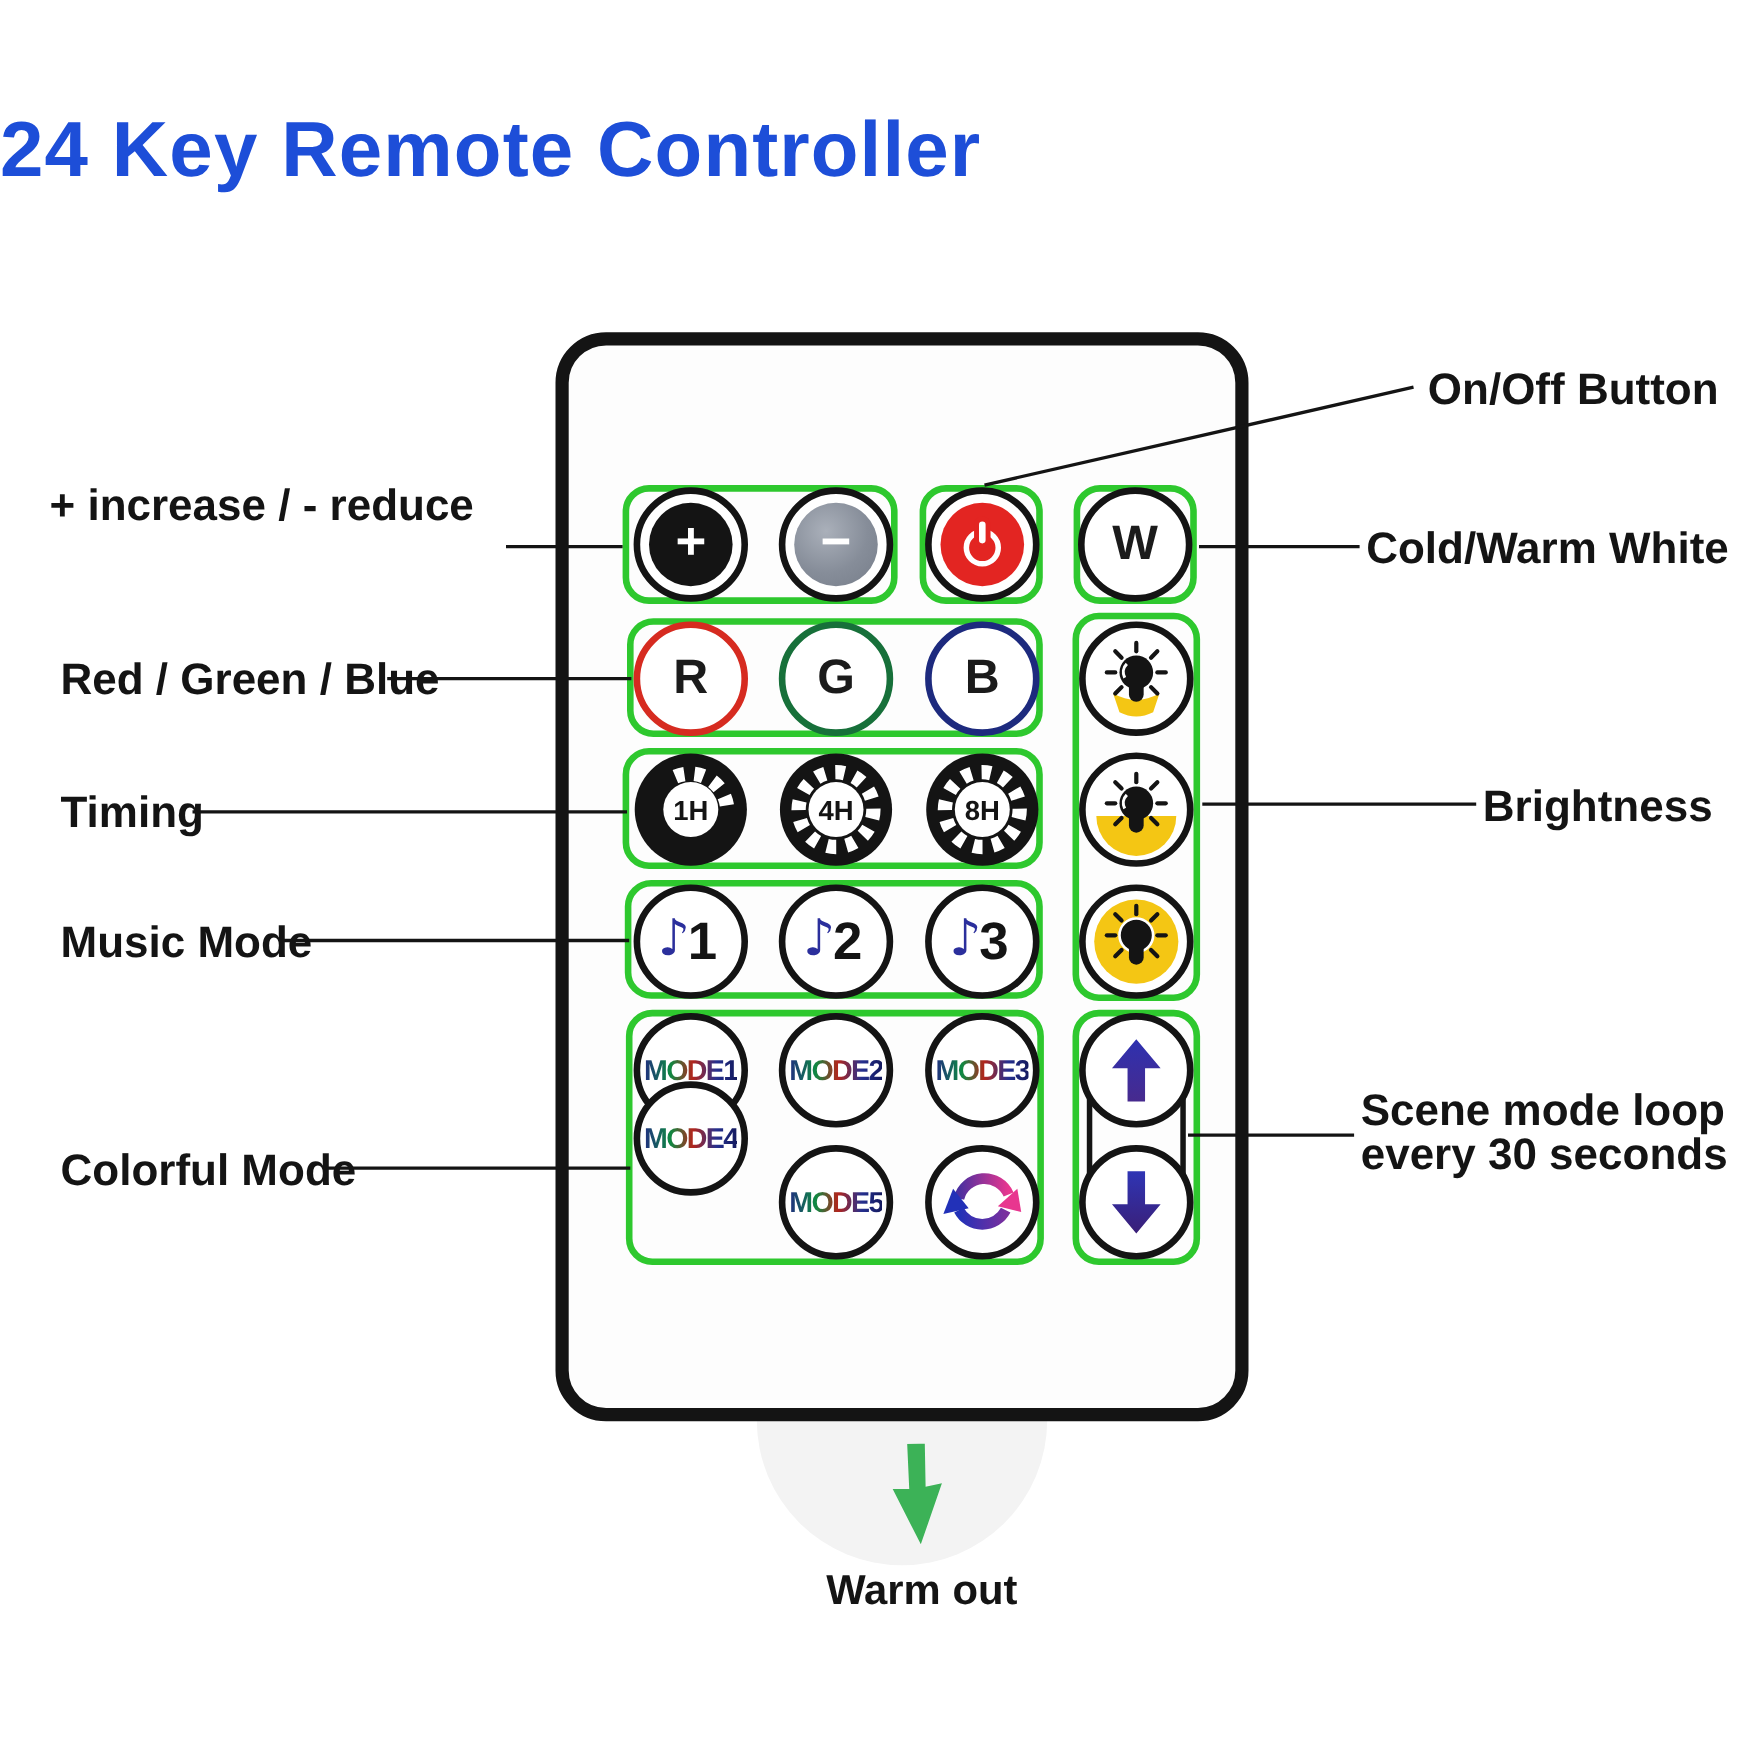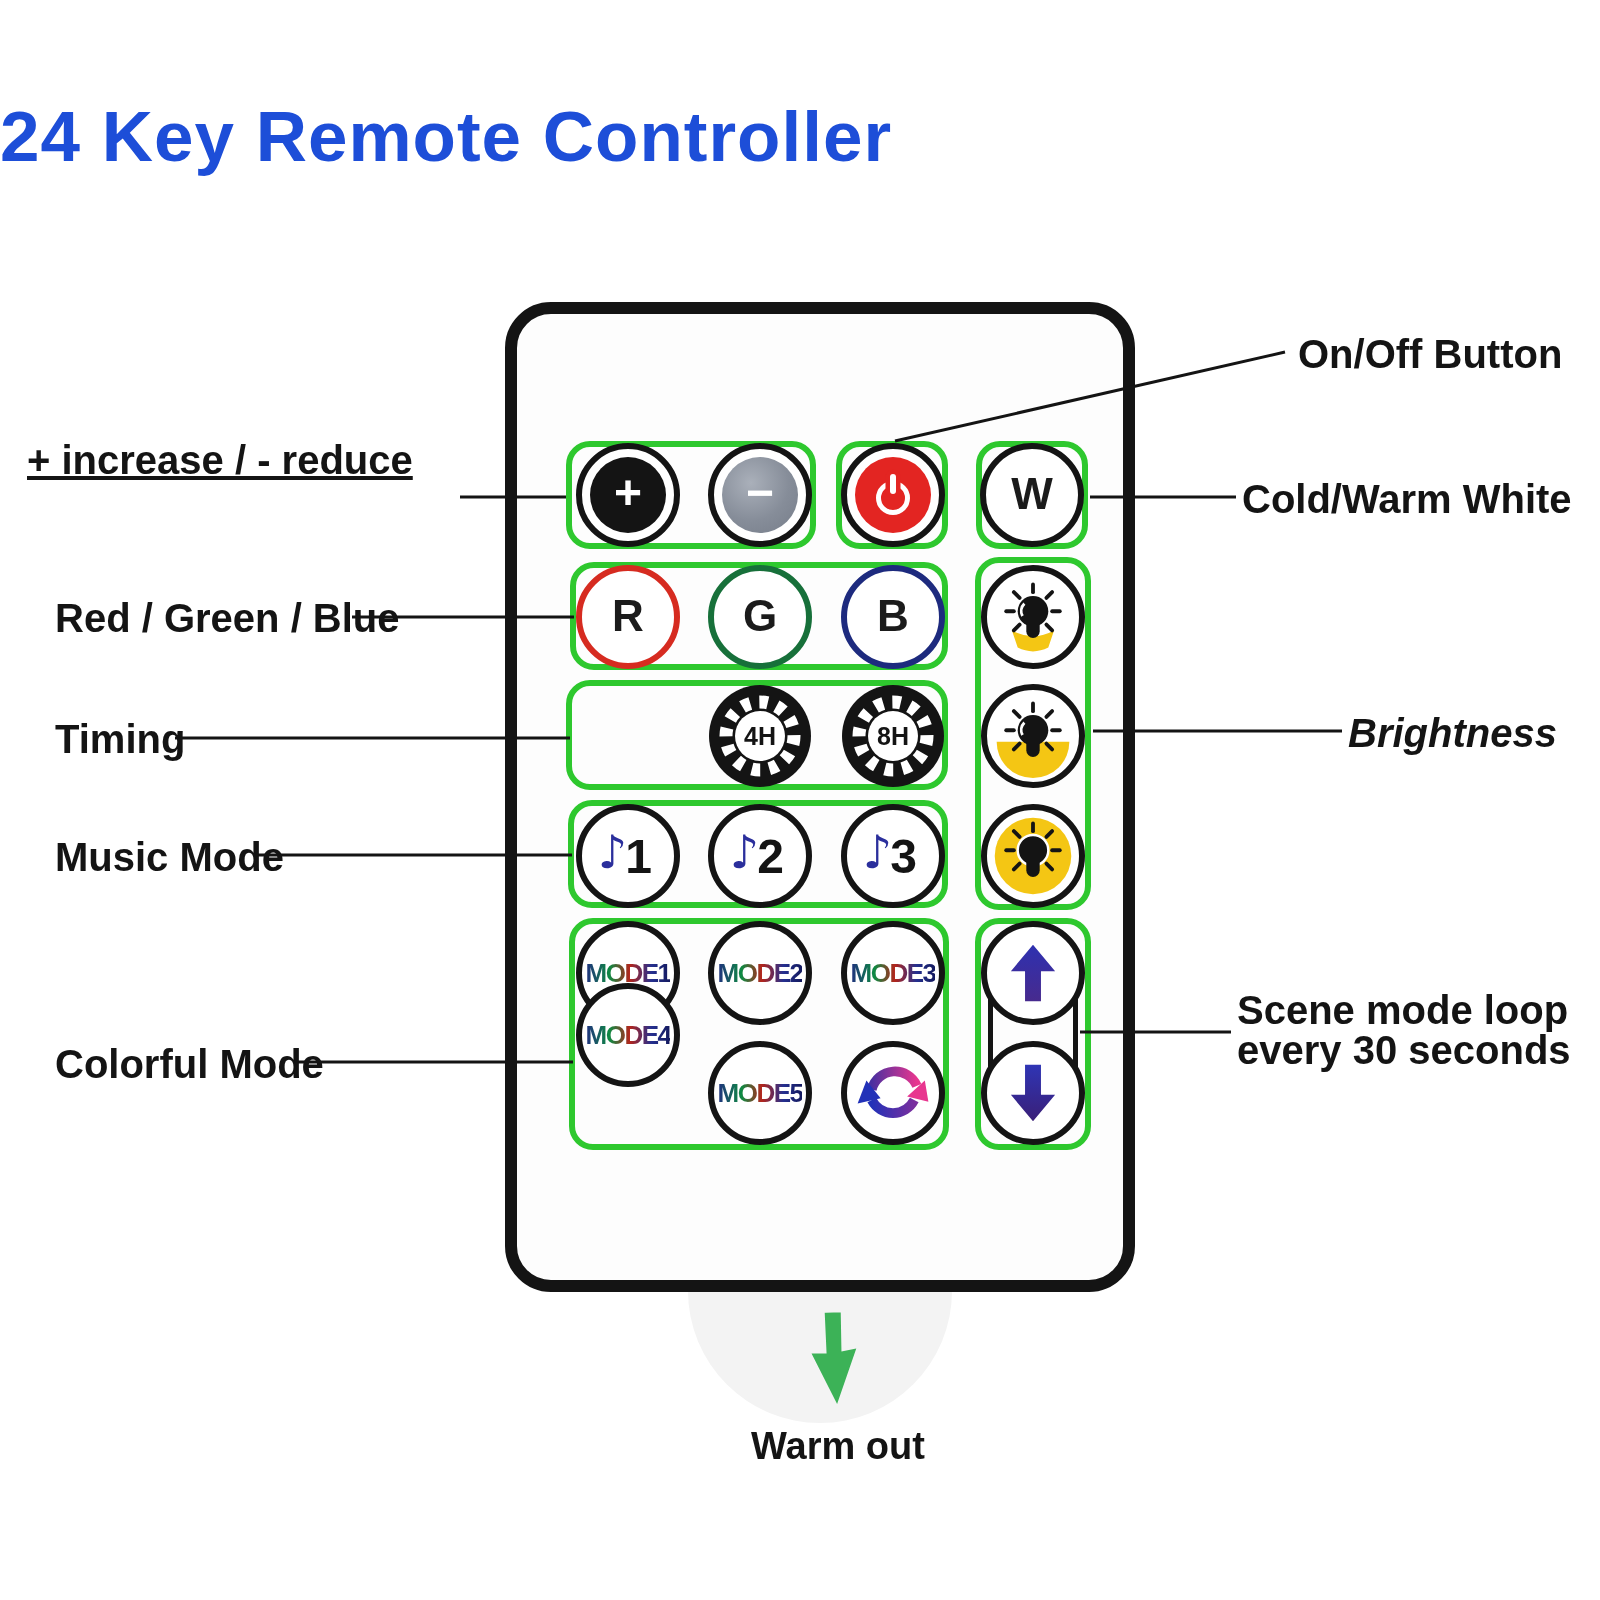--- a/index.html
+++ b/index.html
@@ -68,30 +68,30 @@
   .bracket{position:absolute;left:988px;top:933px;width:90px;height:200px;
            border:5px solid #141414;border-radius:26px;box-sizing:border-box;z-index:2;}
 </style>
 </head>
 <body>
 
 <div class="canvas">
 
   <div class="title">24 Key Remote Controller</div>
 
-  <div class="lbl" style="left:27px;top:440px;text-decoration:underline;">
+  <div class="lbl" style="left:45px;top:440px;">
     <div>+ increase / - reduce</div>
   </div>
   <div class="lbl" style="left:55px;top:598px;">Red / Green / Blue</div>
   <div class="lbl" style="left:55px;top:719px;">Timing</div>
   <div class="lbl" style="left:55px;top:837px;">Music Mode</div>
   <div class="lbl" style="left:55px;top:1044px;">Colorful Mode</div>
   <div class="lbl" style="left:1298px;top:334px;">On/Off Button</div>
   <div class="lbl" style="left:1242px;top:479px;">Cold/Warm White</div>
-  <div class="lbl" style="left:1348px;top:713px;font-style:italic;">Brightness</div>
+  <div class="lbl" style="left:1348px;top:713px;">Brightness</div>
   <div class="lbl" style="left:1237px;top:990px;">
     <div>Scene mode loop</div>
     <div>every 30 seconds</div>
   </div>
 
   <svg class="lines" width="1600" height="1600">
     <line x1="460" y1="497" x2="566" y2="497"></line>
     <line x1="352" y1="617" x2="574" y2="617"></line>
     <line x1="175" y1="738" x2="570" y2="738"></line>
     <line x1="255" y1="855" x2="572" y2="855"></line>
@@ -161,20 +161,28 @@
           <line x1="66" y1="40" x2="74" y2="40"></line>
         <line x1="26" y1="40" x2="18" y2="40"></line>
           <line x1="60" y1="26" x2="66" y2="20"></line>
         <line x1="32" y1="26" x2="26" y2="20"></line>
           <line x1="60" y1="54" x2="66" y2="60"></line>
         <line x1="32" y1="54" x2="26" y2="60"></line>
       </g>
     </svg>
   </div>
 
+  <div class="btn btn-timer" style="left:576px;top:684px;">
+    <svg width="104" height="104" viewBox="0 0 104 104">
+      <circle cx="52" cy="52" r="51" fill="#141414"></circle>
+      <path d="M38,22 A34,34 0 0 1 85,57" fill="none" stroke="#fff" stroke-width="13" stroke-dasharray="8.5 9.2"></path>
+      <circle cx="52" cy="52" r="25" fill="#fff"></circle>
+      <text x="52" y="61" text-anchor="middle" class="timer-text">1H</text>
+    </svg>
+  </div>
   <div class="btn btn-timer" style="left:708px;top:684px;align-items:center;">
     <svg width="104" height="104" viewBox="0 0 104 104">
       <circle cx="52" cy="52" r="51" fill="#141414"></circle>
       <circle cx="52" cy="52" r="34" fill="none" stroke="#fff" stroke-width="13" stroke-dasharray="8.5 9.2"></circle>
       <circle cx="52" cy="52" r="25" fill="#fff"></circle>
       <text x="52" y="61" text-anchor="middle" class="timer-text">4H</text>
     </svg>
   </div>
   <div class="btn btn-timer" style="left:841px;top:684px;">
     <svg width="104" height="104" viewBox="0 0 104 104">

